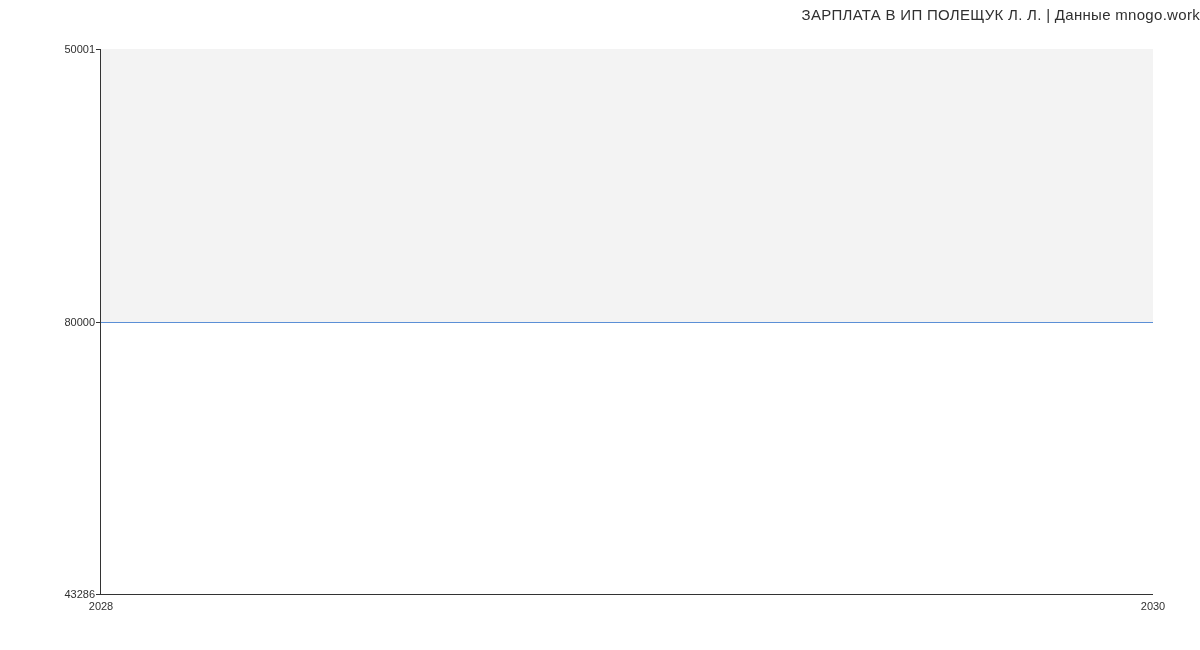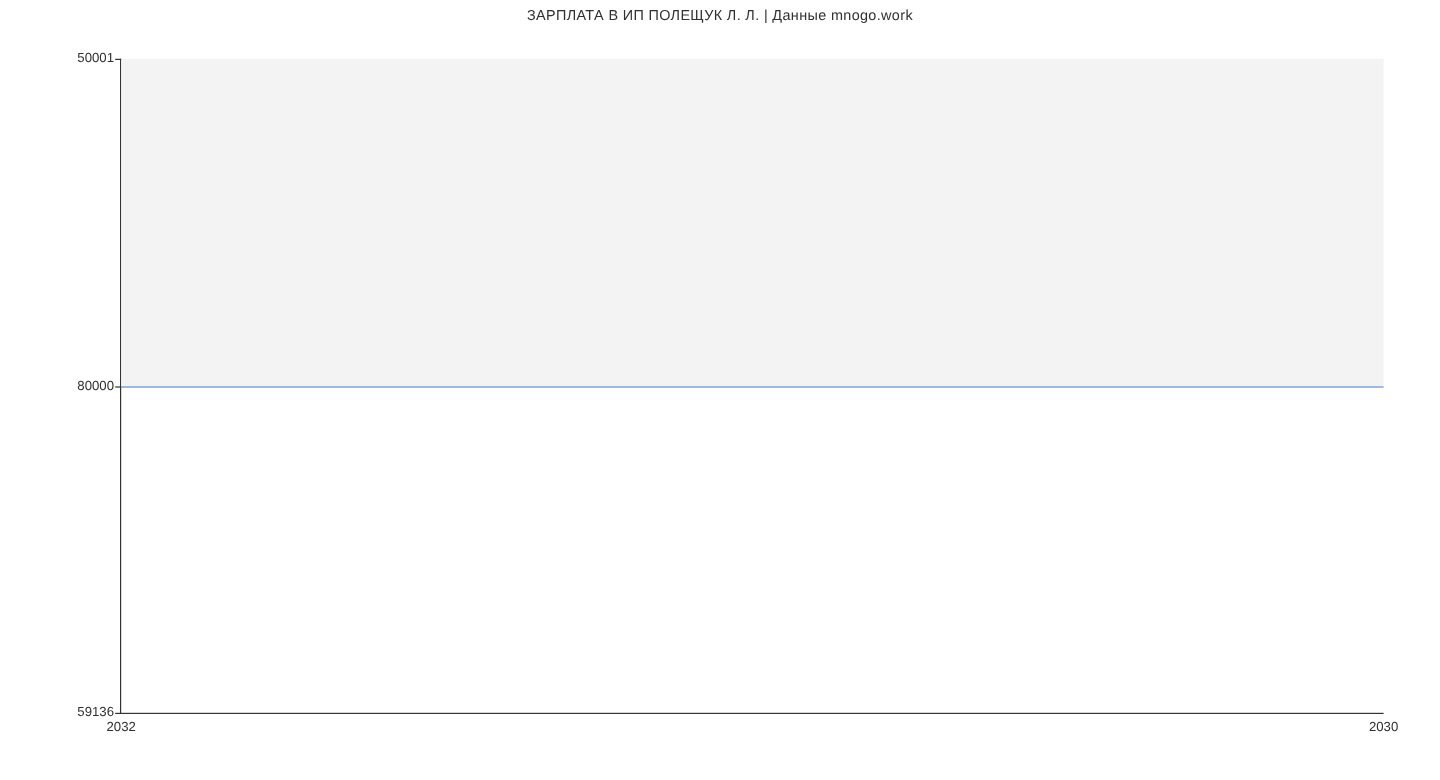--- a/index.html
+++ b/index.html
@@ -8,22 +8,22 @@
       background: #ffffff;
       width: 1200px;
       height: 650px;
       position: relative;
     }
     .chart-title {
       position: absolute;
       top: 6px;
       left: 0;
       right: 0;
-      text-align: center;
-      font-size: 12px;
+      text-align: right;
+      font-size: 15px;
       color: #303030;
       letter-spacing: 0.3px;
     }
     .plot-area {
       position: absolute;
       top: 49px;
       left: 100px;
       width: 1053px;
       height: 546px;
       border-left: 1px solid #333;
@@ -78,17 +78,17 @@
   <div class="plot-fill"></div>
   <div class="data-line"></div>
 
   <span class="y-tick-mark" style="top:0%"></span>
   <span class="y-tick" style="top:0%">50001</span>
 
   <span class="y-tick-mark" style="top:50%"></span>
   <span class="y-tick" style="top:50%">80000</span>
 
   <span class="y-tick-mark" style="top:100%"></span>
-  <span class="y-tick" style="top:100%">59136</span>
+  <span class="y-tick" style="top:100%">43286</span>
 
-  <span class="x-tick" style="left:0%">2032</span>
+  <span class="x-tick" style="left:0%">2028</span>
   <span class="x-tick" style="left:100%">2030</span>
 </div>
 
 </body></html>

